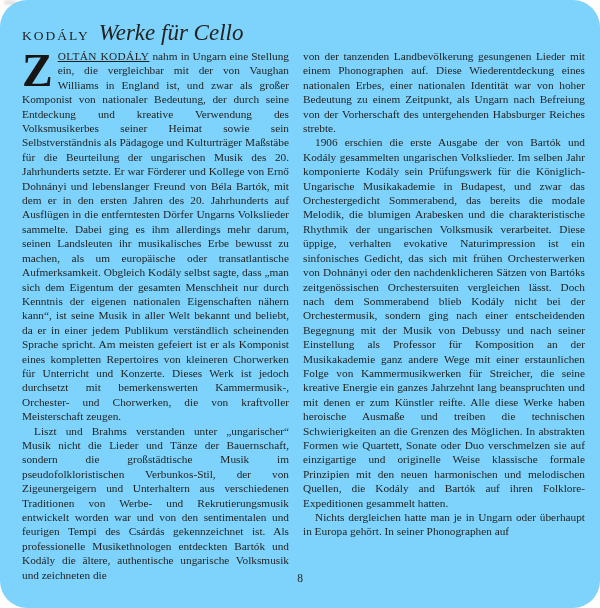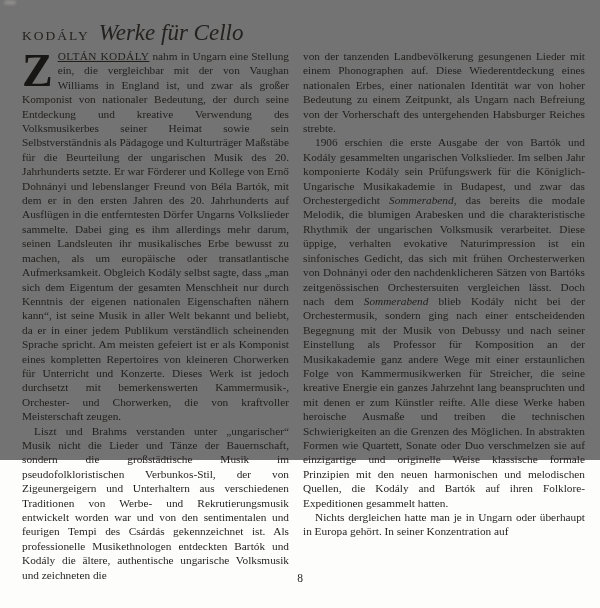--- a/index.html
+++ b/index.html
@@ -4,22 +4,23 @@
 <style>
   html, body { margin:0; padding:0; }
   body {
     width:600px; height:608px;
     background:#fdfdfb;
     font-family:"Liberation Serif", serif;
     color:#211f1d;
     overflow:hidden;
   }
   .page {
-    position:relative; width:600px; height:460px;
-    background:#737373;
+    position:relative; width:600px; height:608px;
+    background:#7dd3fc;
+    border-radius:27px;
   }
   .scan-artifact {
     position:absolute; left:4px; top:0px; width:12px; height:5px;
     background:#b9b7b2; opacity:.35; border-radius:40%;
     filter:blur(1px);
   }
   .header {
     position:absolute; left:22px; top:20px; right:20px;
     white-space:nowrap;
   }
@@ -42,21 +43,21 @@
   .col-right { width:282px; }
   .col p { margin:0; }
   .col p.indent { text-indent:12px; }
   .dropcap {
     float:left;
     font-size:46px; line-height:41px; height:41px;
     padding-right:5px; padding-top:1px;
     font-weight:bold; color:#181614;
   }
   .caps { letter-spacing:.4px;text-decoration:underline; }
-  .it { font-style:italic; }
+  .it { }
   .footer {
     position:absolute; left:0; right:0; top:572px;
     text-align:center; font-size:11.5px; color:#2a2826;
   }
 </style>
 </head>
 <body>
 
 <div class="page">
   <div class="scan-artifact"></div>
@@ -66,20 +67,20 @@
   </div>
 
   <div class="columns">
     <div class="col col-left">
         <p><span class="dropcap">Z</span><span class="caps">OLTÁN KODÁLY</span><span> nahm in Ungarn eine Stellung ein, die vergleichbar mit der von Vaughan Williams in England ist, und zwar als großer Komponist von nationaler Bedeutung, der durch seine Entdeckung und kreative Verwendung des Volksmusikerbes seiner Heimat sowie sein Selbstverständnis als Pädagoge und Kulturträger Maßstäbe für die Beurteilung der ungarischen Musik des 20. Jahrhunderts setzte. Er war Förderer und Kollege von Ernő Dohnányi und lebenslanger Freund von Béla Bartók, mit dem er in den ersten Jahren des 20. Jahrhunderts auf Ausflügen in die entferntesten Dörfer Ungarns Volkslieder sammelte. Dabei ging es ihm allerdings mehr darum, seinen Landsleuten ihr musikalisches Erbe bewusst zu machen, als um europäische oder transatlantische Aufmerksamkeit. Obgleich Kodály selbst sagte, dass „man sich dem Eigentum der gesamten Menschheit nur durch Kenntnis der eigenen nationalen Eigenschaften nähern kann“, ist seine Musik in aller Welt bekannt und beliebt, da er in einer jedem Publikum verständlich scheinenden Sprache spricht. Am meisten gefeiert ist er als Komponist eines kompletten Repertoires von kleineren Chorwerken für Unterricht und Konzerte. Dieses Werk ist jedoch durchsetzt mit bemerkenswerten Kammermusik-, Orchester- und Chorwerken, die von kraftvoller Meisterschaft zeugen.</span></p>
         <p class="indent"><span>Liszt und Brahms verstanden unter „ungarischer“ Musik nicht die Lieder und Tänze der Bauernschaft, sondern die großstädtische Musik im pseudofolkloristischen Verbunkos-Stil, der von Zigeunergeigern und Unterhaltern aus verschiedenen Traditionen von Werbe- und Rekrutierungsmusik entwickelt worden war und von den sentimentalen und feurigen Tempi des Csárdás gekennzeichnet ist. Als professionelle Musikethnologen entdeckten Bartók und Kodály die ältere, authentische ungarische Volksmusik und zeichneten die</span></p>
       </div>
     <div class="col col-right">
         <p><span>von der tanzenden Landbevölkerung gesungenen Lieder mit einem Phonographen auf. Diese Wiederentdeckung eines nationalen Erbes, einer nationalen Identität war von hoher Bedeutung zu einem Zeitpunkt, als Ungarn nach Befreiung von der Vorherschaft des untergehenden Habsburger Reiches strebte.</span></p>
         <p class="indent"><span>1906 erschien die erste Ausgabe der von Bartók und Kodály gesammelten ungarischen Volkslieder. Im selben Jahr komponierte Kodály sein Prüfungswerk für die Königlich-Ungarische Musikakademie in Budapest, und zwar das Orchestergedicht </span><span class="it">Sommerabend</span><span>, das bereits die modale Melodik, die blumigen Arabesken und die charakteristische Rhythmik der ungarischen Volksmusik verarbeitet. Diese üppige, verhalten evokative Naturimpression ist ein sinfonisches Gedicht, das sich mit frühen Orchesterwerken von Dohnányi oder den nachdenklicheren Sätzen von Bartóks zeitgenössischen Orchestersuiten vergleichen lässt. Doch nach dem </span><span class="it">Sommerabend</span><span> blieb Kodály nicht bei der Orchestermusik, sondern ging nach einer entscheidenden Begegnung mit der Musik von Debussy und nach seiner Einstellung als Professor für Komposition an der Musikakademie ganz andere Wege mit einer erstaunlichen Folge von Kammermusikwerken für Streicher, die seine kreative Energie ein ganzes Jahrzehnt lang beanspruchten und mit denen er zum Künstler reifte. Alle diese Werke haben heroische Ausmaße und treiben die technischen Schwierigkeiten an die Grenzen des Möglichen. In abstrakten Formen wie Quartett, Sonate oder Duo verschmelzen sie auf einzigartige und originelle Weise klassische formale Prinzipien mit den neuen harmonischen und melodischen Quellen, die Kodály and Bartók auf ihren Folklore-Expeditionen gesammelt hatten.</span></p>
-        <p class="indent"><span>Nichts dergleichen hatte man je in Ungarn oder überhaupt in Europa gehört. In seiner Konzentration auf</span></p>
+        <p class="indent"><span>Nichts dergleichen hatte man je in Ungarn oder überhaupt in Europa gehört. In seiner Phonographen auf</span></p>
       </div>
   </div>
 
   <div class="footer">
     <span>8</span>
   </div>
 </div>
 
 </body></html>

